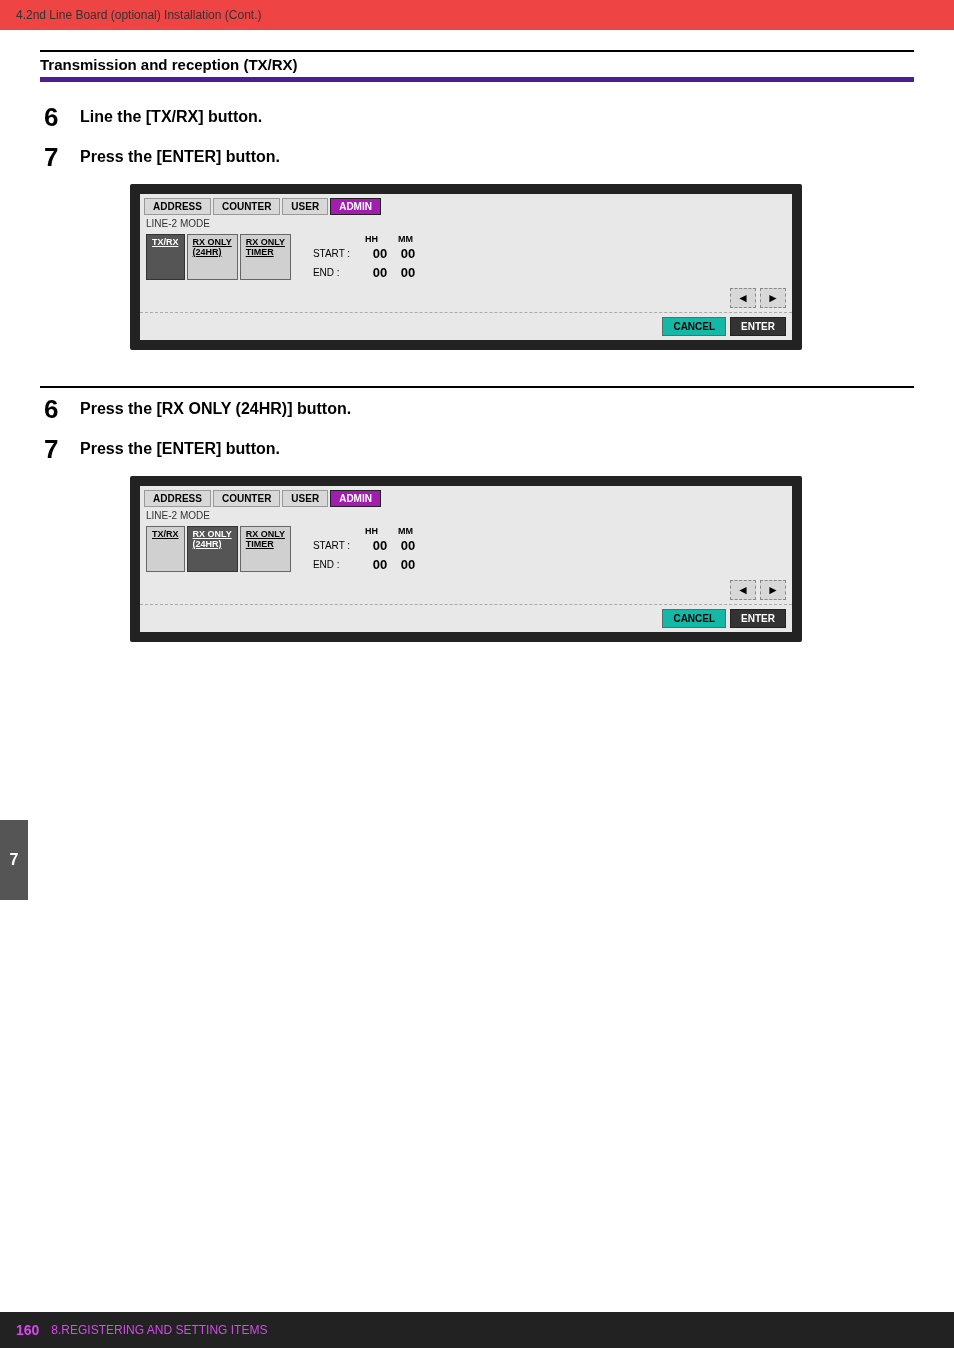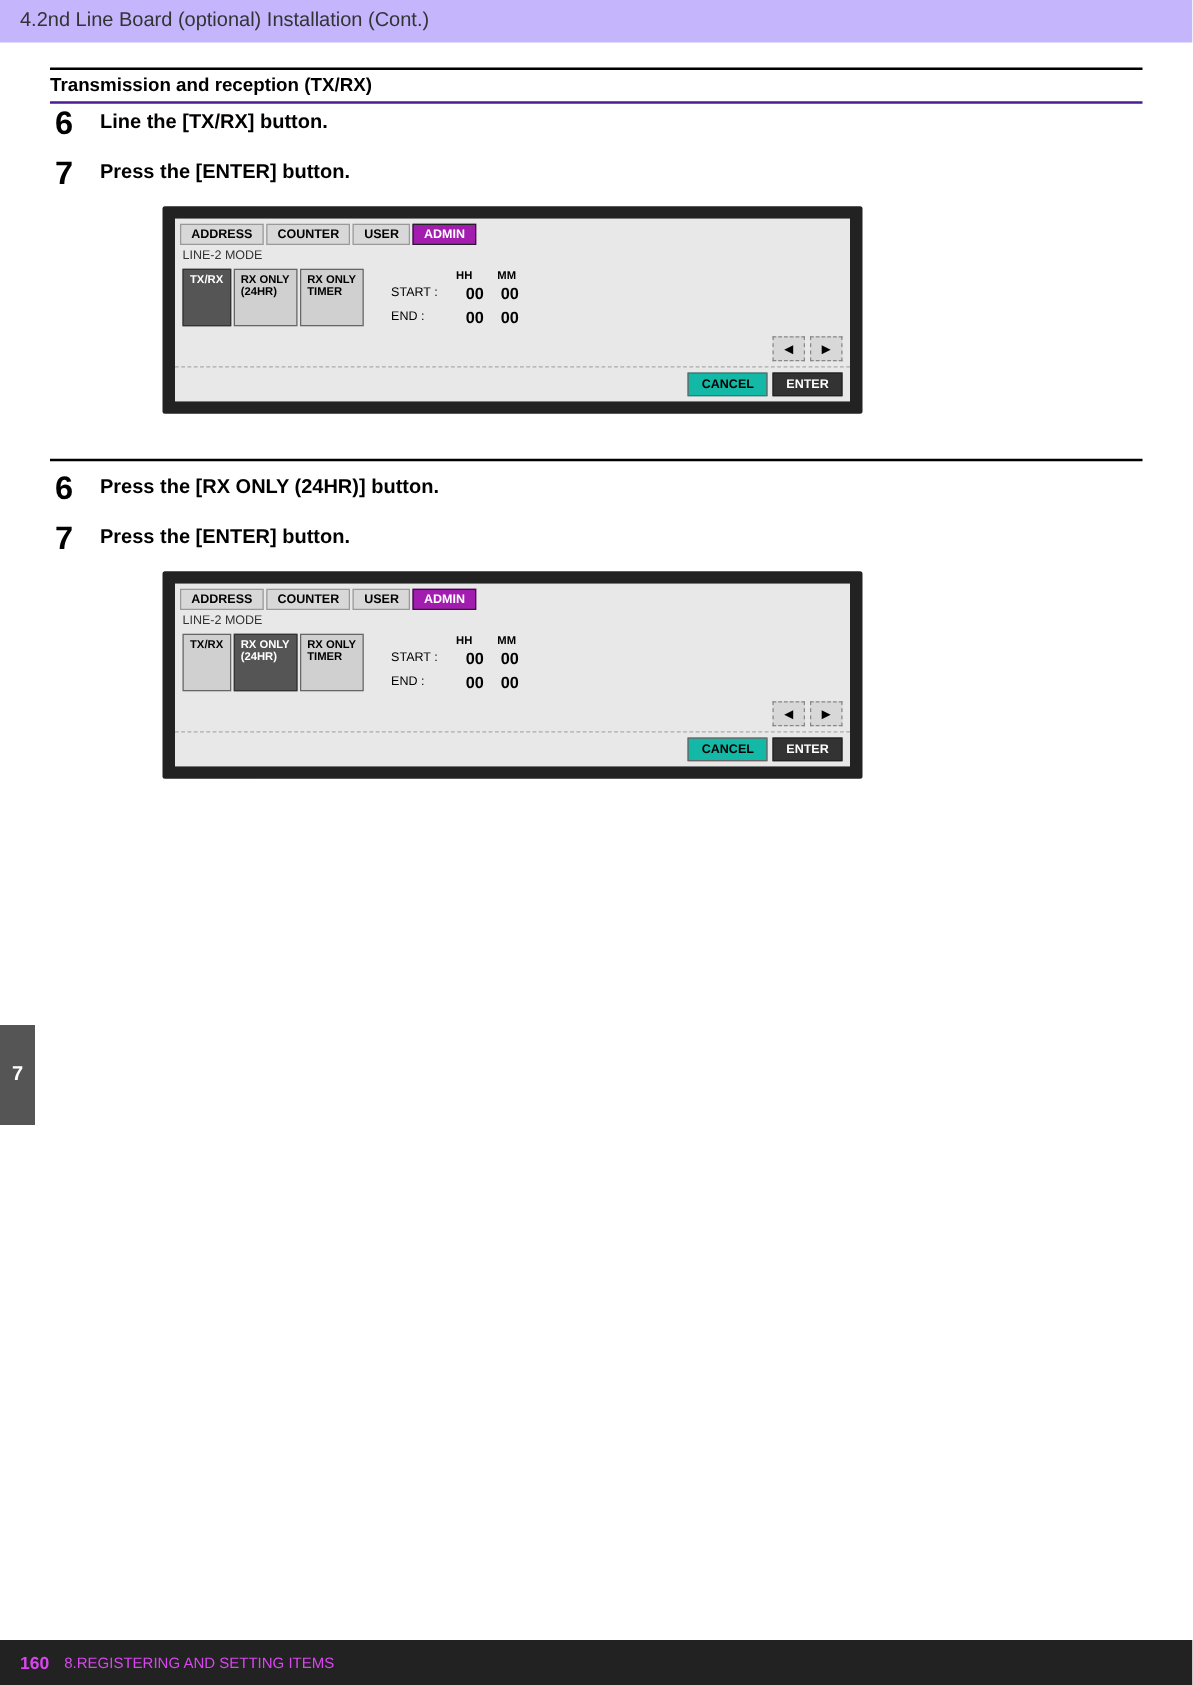--- a/index.html
+++ b/index.html
@@ -8,23 +8,23 @@
       min-height: 1348px;
       background: #fff;
       font-family: Arial, sans-serif;
       font-size: 14px;
       color: #000;
       position: relative;
     }
 
     
     .header-bar {
-      background: #c4b5fd;
+      background: #ef4444;
       padding: 8px 16px;
-      font-size: 16px;
+      font-size: 12px;
       color: #333;
     }
 
     
     .side-tab {
       position: absolute;
       left: 0;
       top: 820px;
       width: 28px;
       height: 80px;
@@ -58,25 +58,25 @@
     }
 
     
     .main-content {
       padding: 20px 40px 60px 40px;
     }
 
     
     .section-header {
       border-top: 2px solid #000;
-      border-bottom: 2px solid #4c1d95;
+      border-bottom: 5px solid #4c1d95;
       padding: 4px 0;
       font-size: 15px;
       font-weight: bold;
-      margin-bottom: 2px;
+      margin-bottom: 22px;
     }
 
     
     .step-row {
       display: flex;
       align-items: flex-start;
       margin-bottom: 14px;
       padding-left: 4px;
     }
     .step-num {
@@ -90,21 +90,21 @@
       font-weight: bold;
       padding-top: 4px;
       padding-left: 4px;
     }
 
     
     .screen-mockup {
       background: #222;
       margin-left: 90px;
       margin-bottom: 36px;
-      width: 560px;
+      width: 672px;
       padding: 10px;
       border-radius: 2px;
     }
     .screen-inner {
       background: #e8e8e8;
       padding: 0;
     }
 
     
     .tab-bar {
@@ -133,20 +133,21 @@
       padding: 3px 6px;
       color: #333;
     }
     .mode-btn {
       border: 1px solid #666;
       background: #d0d0d0;
       padding: 2px 5px;
       font-size: 9px;
       font-weight: bold;
       cursor: pointer;
+      text-decoration: underline;
     }
     .mode-btn.active {
       background: #555;
       color: #fff;
       border-color: #333;
     }
     .time-row {
       display: flex;
       align-items: center;
       gap: 6px;

